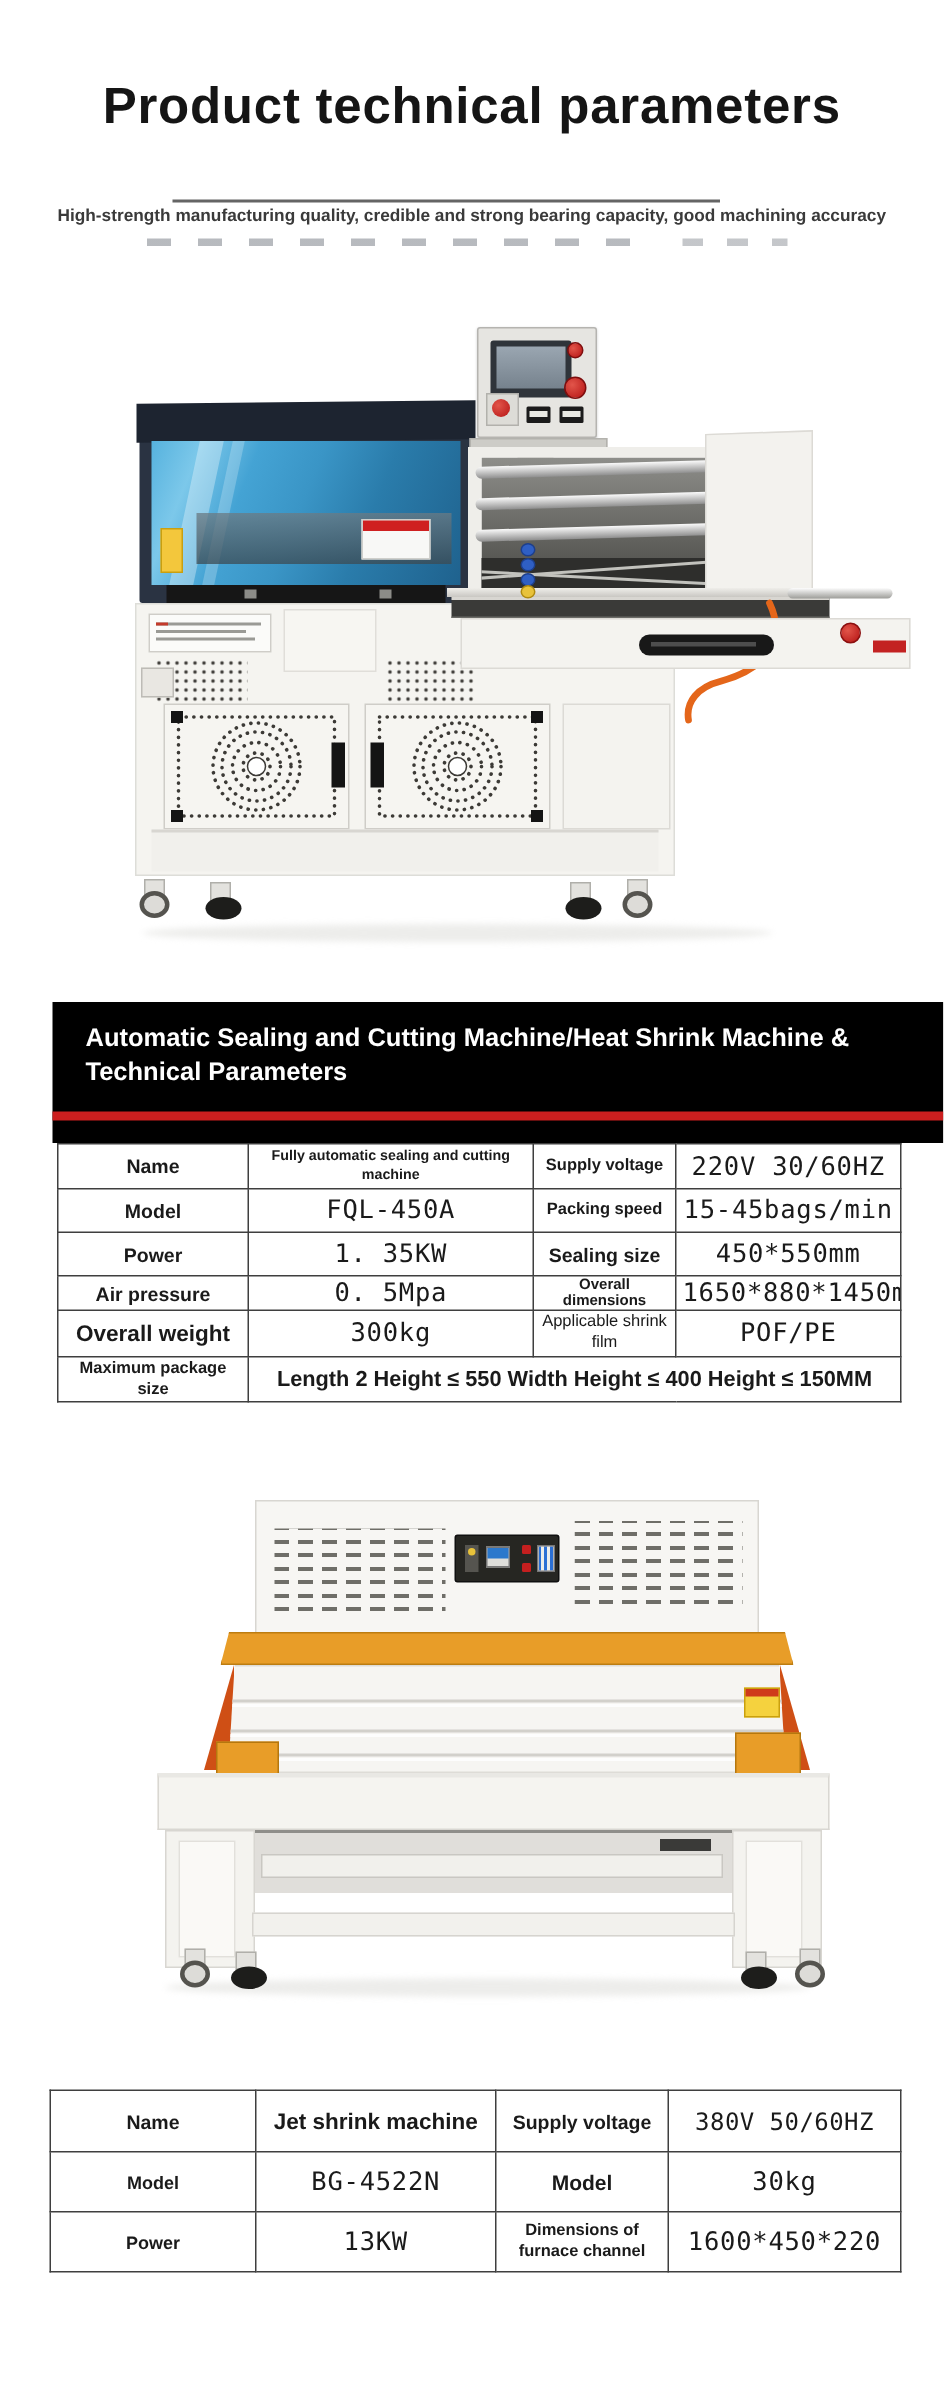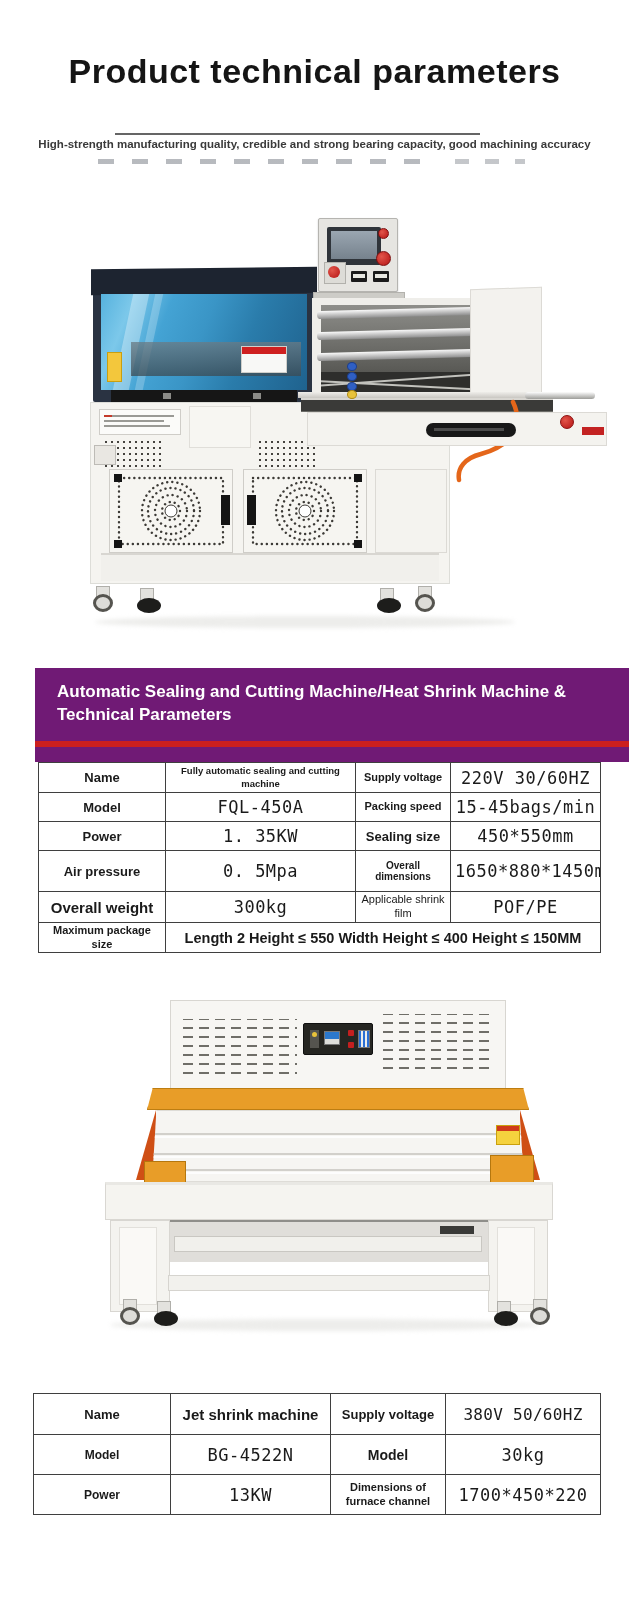--- a/index.html
+++ b/index.html
@@ -129,21 +129,21 @@
   .beam{left:15px;top:207px;width:448px;height:38px;background:#f5f4f0;border:1px solid #d9d7d2;
         border-top:3px solid #e9e8e4;box-sizing:border-box;}
   .recess{left:80px;top:245px;width:318px;height:42px;background:#e0deda;border-top:2px solid #8f8e8a;box-sizing:border-box;}
   .recess .shelf{position:absolute;left:4px;top:14px;width:308px;height:16px;background:#f1f0ec;border:1px solid #c9c7c2;box-sizing:border-box;}
   .recess .blk{position:absolute;right:14px;top:4px;width:34px;height:8px;background:#3a3a38;}
   .leg{top:245px;width:60px;height:92px;background:#f4f3ef;border:1px solid #d8d6d1;box-sizing:border-box;}
   .leg i{position:absolute;left:8px;top:6px;width:38px;height:78px;background:#faf9f6;border:1px solid #e2e0db;box-sizing:border-box;}
   .crossbar{left:78px;top:300px;width:322px;height:16px;background:#f2f1ed;border:1px solid #d6d4cf;box-sizing:border-box;}
 
   
-  .banner{left:35px;top:668px;width:594px;height:94px;background:#701a75;}
+  .banner{left:35px;top:668px;width:594px;height:94px;background:#000000;}
   .banner .txt{position:absolute;left:22px;top:13px;width:520px;color:#ffffff;font-size:17px;font-weight:bold;line-height:1.35;}
   .banner .stripe{position:absolute;left:0;bottom:15px;width:100%;height:6px;background:#cc1f1f;}
 
   table.spec{border-collapse:collapse;table-layout:fixed;background:#fff;}
   table.spec td{border:1px solid #3f3f3f;text-align:center;vertical-align:middle;padding:0 4px;
                 color:#1a1a1a;overflow:hidden;}
   .t1{left:38px;top:762px;width:562px;}
   .t2{left:33px;top:1393px;width:567px;}
   td.lbl{font-weight:bold;font-size:13px;}
   td.lbl-sm{font-weight:bold;font-size:11px;line-height:1.2;}
@@ -325,21 +325,21 @@
       <td class="val">FQL-450A</td>
       <td class="lbl-sm">Packing speed</td>
       <td class="val">15-45bags/min</td>
     </tr>
     <tr style="height:29px">
       <td class="lbl">Power</td>
       <td class="val">1. 35KW</td>
       <td class="lbl">Sealing size</td>
       <td class="val">450*550mm</td>
     </tr>
-    <tr style="height:41px">
+    <tr style="height:23px">
       <td class="lbl">Air pressure</td>
       <td class="val">0. 5Mpa</td>
       <td class="lbl-xs">Overall dimensions</td>
       <td class="val">1650*880*1450mm</td>
     </tr>
     <tr style="height:31px">
       <td class="lbl" style="font-size:15px">Overall weight</td>
       <td class="val">300kg</td>
       <td class="lbl-n">Applicable shrink film</td>
       <td class="val">POF/PE</td>
@@ -432,18 +432,18 @@
     <tr style="height:40px">
       <td class="lbl" style="font-size:12px">Model</td>
       <td class="val">BG-4522N</td>
       <td class="lbl" style="font-size:14px">Model</td>
       <td class="val">30kg</td>
     </tr>
     <tr style="height:40px">
       <td class="lbl" style="font-size:12px">Power</td>
       <td class="val">13KW</td>
       <td class="lbl-sm">Dimensions of furnace channel</td>
-      <td class="val">1700*450*220</td>
+      <td class="val">1600*450*220</td>
     </tr>
   </tbody>
     </table>
 
 </div>
 
 </body></html>

